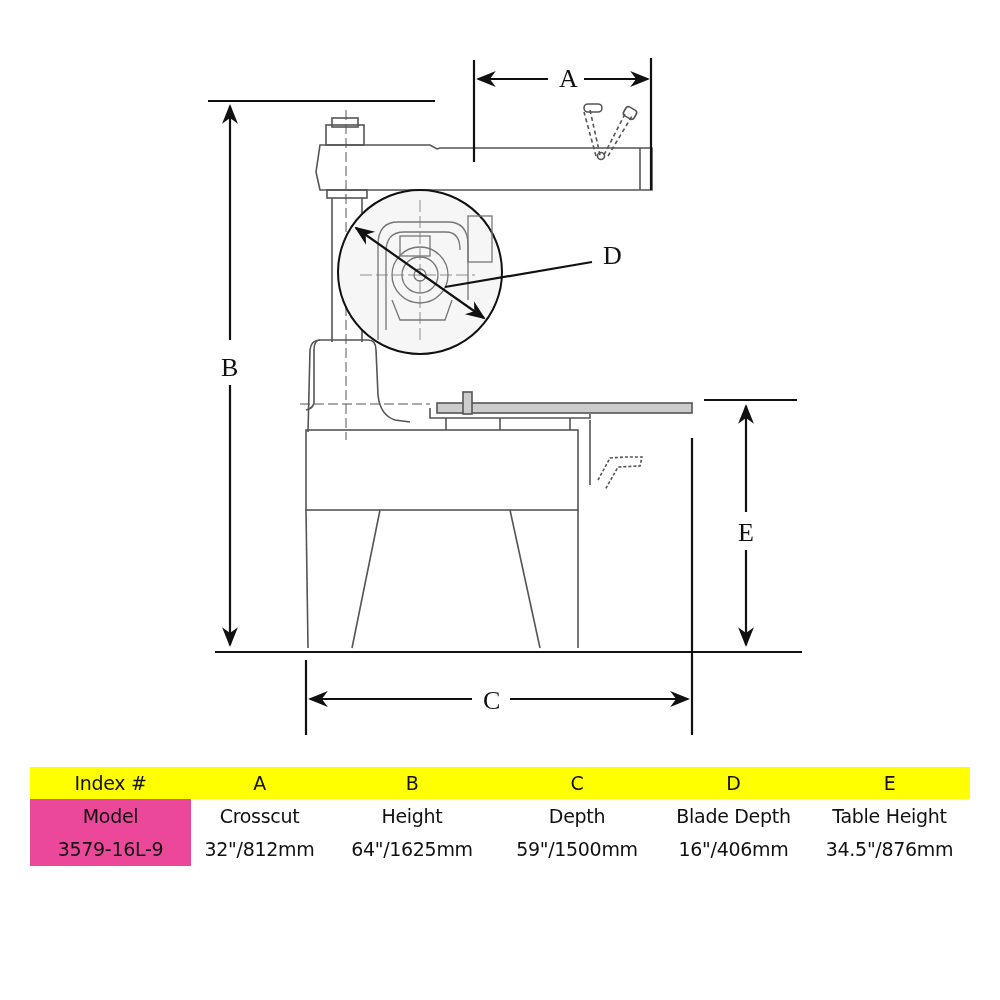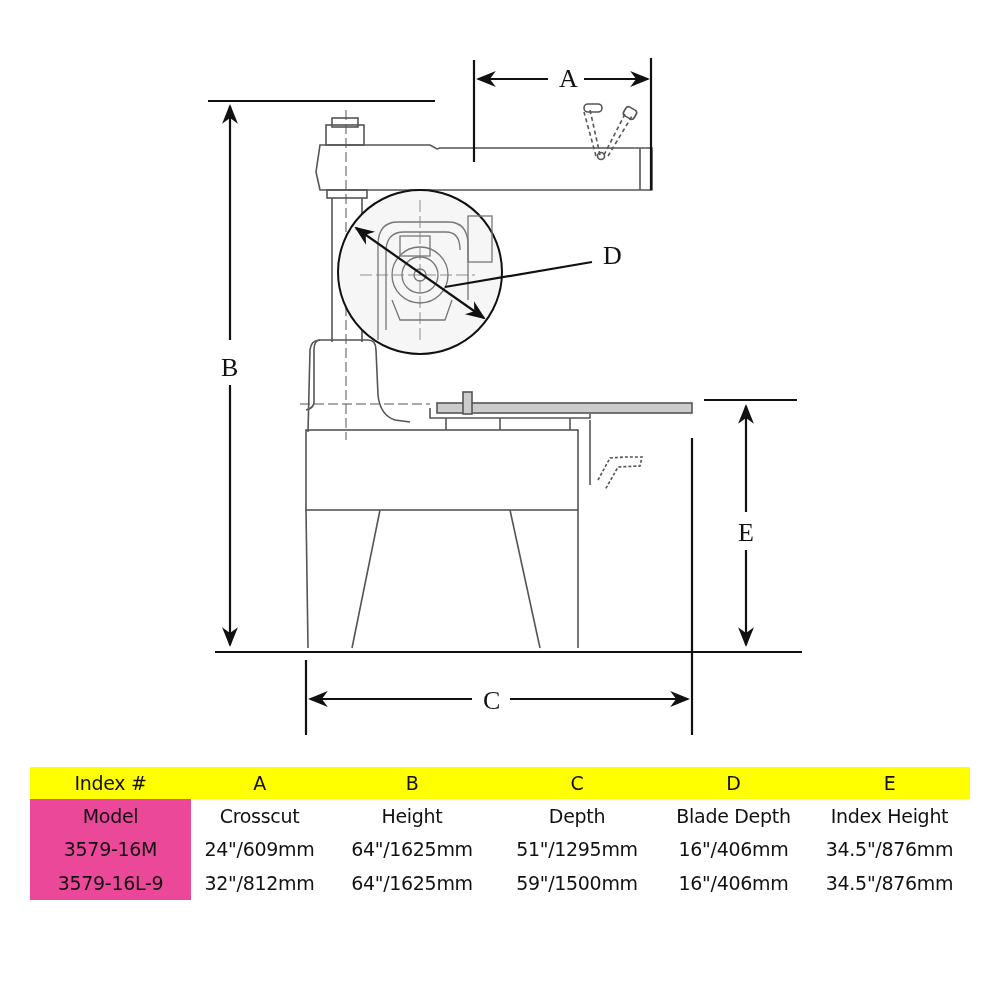--- a/index.html
+++ b/index.html
@@ -133,29 +133,21 @@
     <td>C</td>
     <td>D</td>
     <td>E</td>
   </tr>
   <tr>
     <td class="model-col">Model</td>
     <td>Crosscut</td>
     <td>Height</td>
     <td>Depth</td>
     <td>Blade Depth</td>
-    <td>Index Height</td>
-  </tr>
-  <tr>
-    <td class="model-col">3579-16M</td>
-    <td>24"/609mm</td>
-    <td>64"/1625mm</td>
-    <td>51"/1295mm</td>
-    <td>16"/406mm</td>
-    <td>34.5"/876mm</td>
+    <td>Table Height</td>
   </tr>
   <tr>
     <td class="model-col">3579-16L-9</td>
     <td>32"/812mm</td>
     <td>64"/1625mm</td>
     <td>59"/1500mm</td>
     <td>16"/406mm</td>
     <td>34.5"/876mm</td>
   </tr>
 </tbody>

